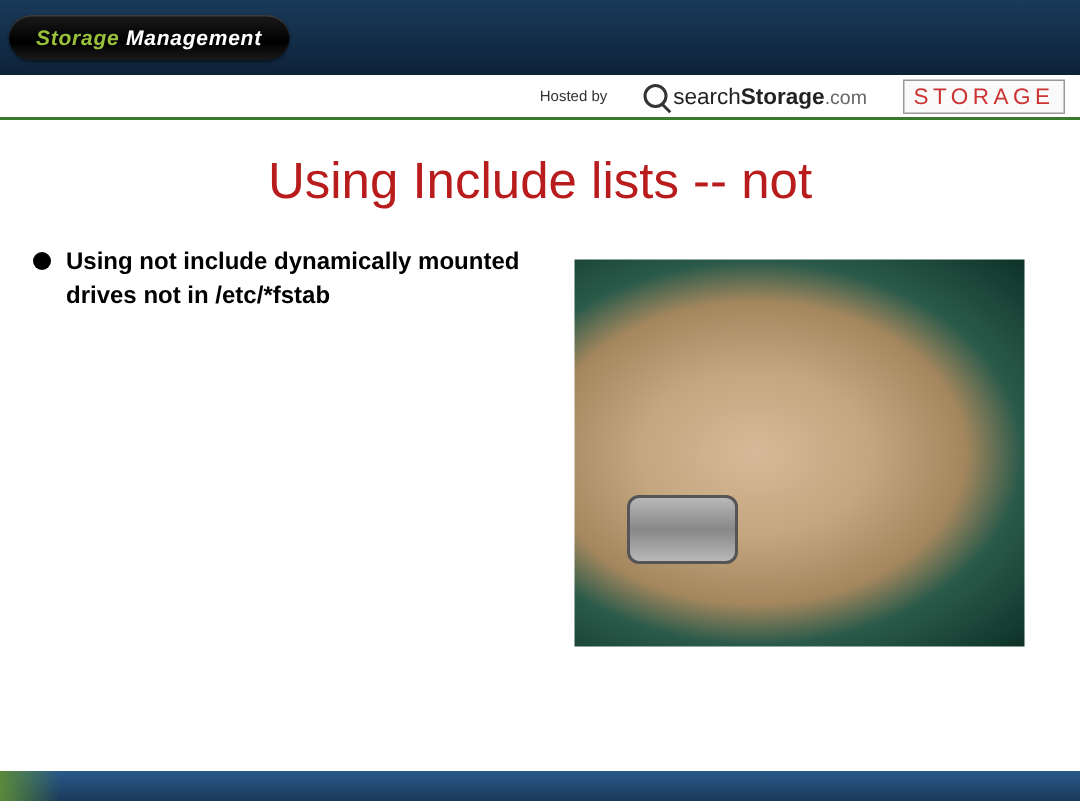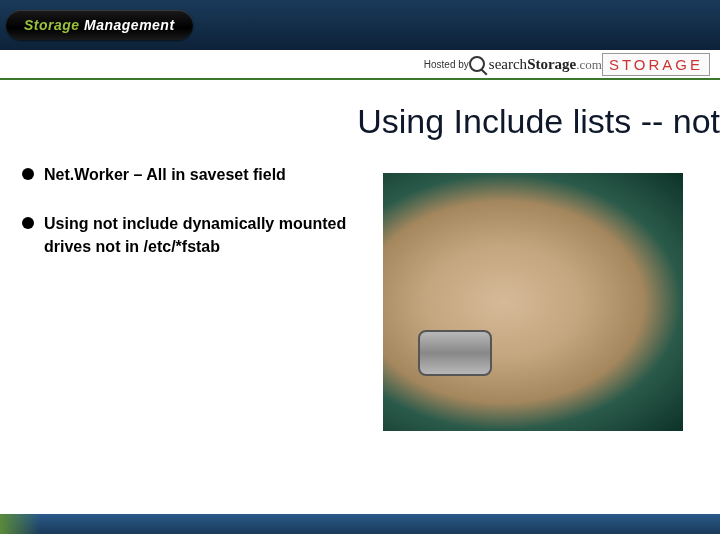--- a/index.html
+++ b/index.html
@@ -41,21 +41,21 @@
   }
   .subheader {
     width: 100%;
     height: 30px;
     background: #fff;
     border-bottom: 2px solid #3a7a2a;
     display: flex;
     align-items: center;
     justify-content: flex-end;
     padding-right: 10px;
-    gap: 0;
+    gap: 24px;
   }
   .hosted-by {
     font-size: 10px;
     color: #333;
     font-family: Arial, sans-serif;
   }
   .search-storage {
     display: flex;
     align-items: center;
     gap: 4px;
@@ -72,39 +72,39 @@
     position: absolute;
     width: 8px;
     height: 2px;
     background: #333;
     bottom: -3px;
     right: -5px;
     transform: rotate(45deg);
   }
   .search-text {
     font-size: 15px;
-    font-family: Liberation Serif, serif;
+    font-family: Liberation Sans, sans-serif;
     color: #222;
   }
   .search-text .bold { font-weight: bold; }
   .search-text .com { color: #666; font-size: 13px; }
   .storage-logo {
     font-size: 15px;
     font-family: Arial, sans-serif;
     letter-spacing: 3px;
     color: #c33;
     border: 1px solid #999;
     padding: 2px 6px;
     background: #fafafa;
   }
   .title {
     font-family: Verdana, sans-serif;
     font-size: 34px;
-    color: #0f172a;
-    text-align: right;
+    color: #b91c1c;
+    text-align: center;
     margin-top: 22px;
     margin-bottom: 22px;
     font-weight: normal;
   }
   .content {
     display: flex;
     padding: 0 20px;
   }
   .bullets {
     flex: 0 0 345px;
@@ -190,21 +190,20 @@
       <span>search</span><span class="bold">Storage</span><span class="com">.com</span>
     </span>
   </div>
   <span class="storage-logo">STORAGE</span>
 </div>
 
 <h1 class="title">Using Include lists -- not</h1>
 
 <div class="content">
   <ul class="bullets">
-    <li>Net.Worker – All in saveset field</li>
     <li>Using not include dynamically mounted drives not in /etc/*fstab</li>
   </ul>
   <div class="image-area">
     <div class="hand-img"></div>
   </div>
 </div>
 
 <div class="footer-bar"></div>
 <div class="footer-accent"></div>
 

